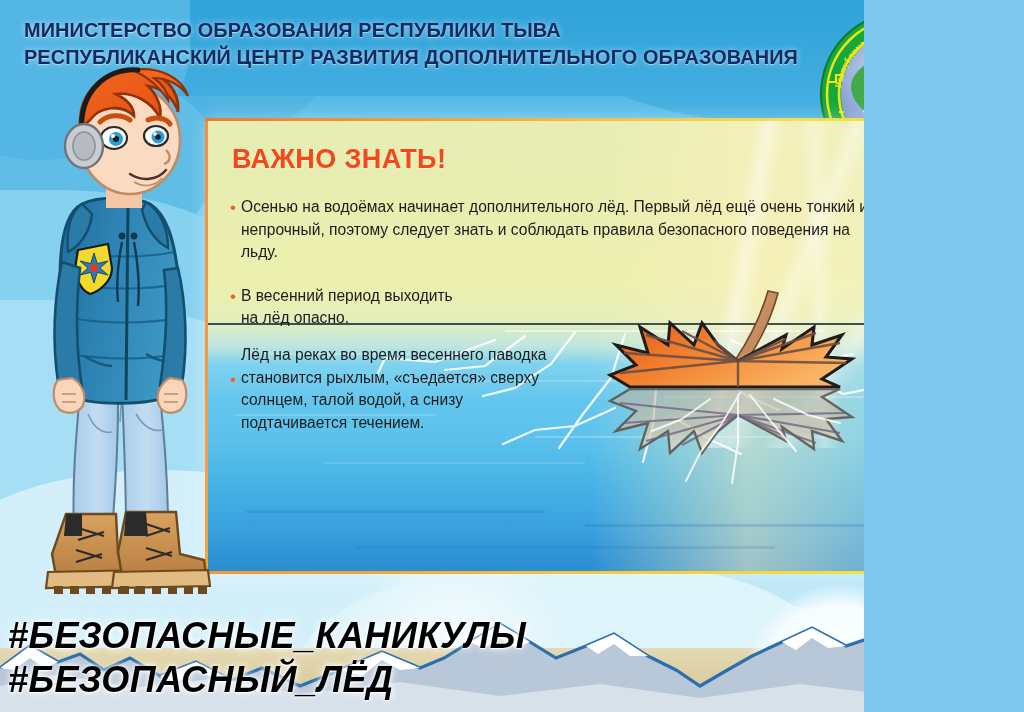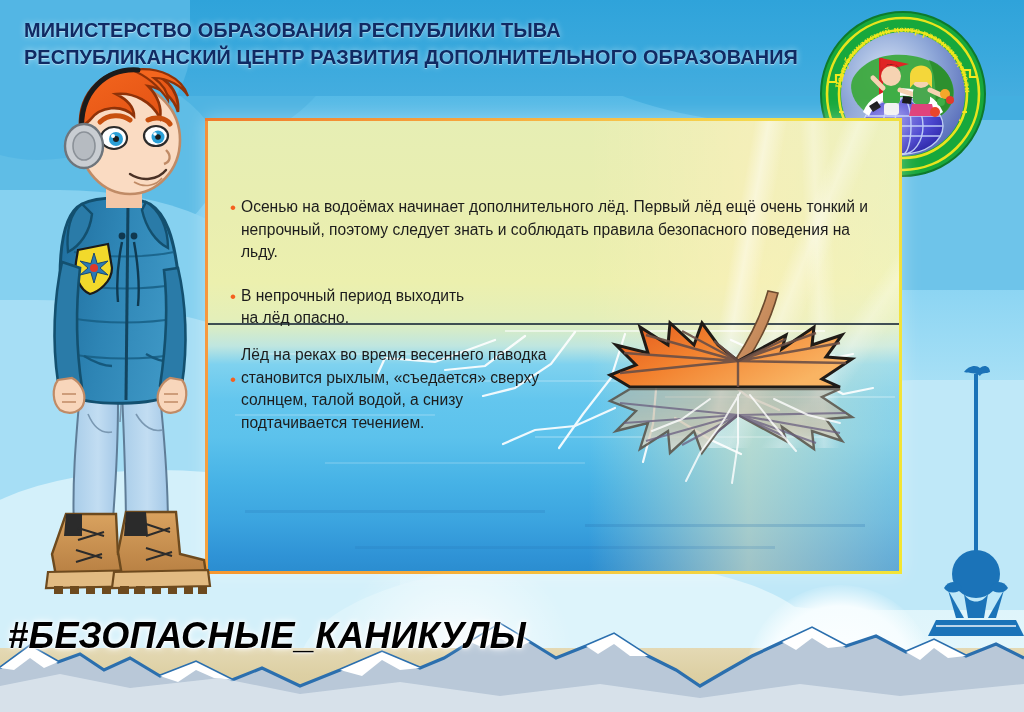--- a/index.html
+++ b/index.html
@@ -2,21 +2,21 @@
 <html lang="ru"><head>
 <meta charset="utf-8">
 <title>Безопасный лёд</title>
 <style>
   html,body{margin:0;padding:0;}
   body{
     width:1024px;height:712px;overflow:hidden;
     font-family:"Liberation Sans","DejaVu Sans",sans-serif;
     background:#7ec8ee;
   }
-  #poster{position:relative;width:1024px;height:712px;overflow:hidden;}
+  #poster{position:relative;width:864px;height:712px;overflow:hidden;}
 
   
   .sky{
     position:absolute;left:0;top:0;width:1024px;height:712px;
     background:linear-gradient(180deg,#36a9dd 0%,#4eb6e4 10%,#72c8ee 26%,#8fd6f3 42%,#b4e5f7 60%,#cdeef9 74%,#dff5fb 86%,#e9f8fc 100%);
   }
   .cloudband{position:absolute;background:#a5dcf4;border-radius:50%;}
   .cb1{left:-80px;top:-60px;width:420px;height:230px;background:#4fb4e2;border-radius:0 0 60% 45%;}
   .cb2{left:-140px;top:60px;width:360px;height:210px;background:#5fbde6;border-radius:0 50% 55% 0;}
   .cb3{left:-160px;top:190px;width:420px;height:190px;background:#86d1f0;border-radius:0 55% 60% 0;}
@@ -326,29 +326,30 @@
             <path d="M150,110 L132,140 L110,170 L96,198"></path>
             <path d="M160,112 L184,142 L206,168"></path>
             <path d="M148,112 L148,160 L142,200"></path>
             <path d="M120,116 L92,136 L62,148"></path>
             <path d="M184,116 L218,132 L250,140"></path>
           </g>
         </g>
       </svg>
     </div>
 
+    <div class="card-title">ВАЖНО ЗНАТЬ!</div>
 
     <div class="bullets">
       <div class="bullet b1">
         <span class="dot">•</span>
         <span>Осенью на водоёмах начинает дополнительного лёд. Первый лёд ещё очень тонкий и непрочный, поэтому следует знать и соблюдать правила безопасного поведения на льду.</span>
       </div>
       <div class="bullet b2">
         <span class="dot">•</span>
-        <span style="white-space:pre-line;">В непрочный период выходить
+        <span style="white-space:pre-line;">В весенний период выходить
 на лёд опасно.</span>
       </div>
       <div class="bullet b3">
         <span class="dot">•</span>
         <span>Лёд на реках во время весеннего паводка становится рыхлым, «съедается» сверху солнцем, талой водой, а снизу подтачивается течением.</span>
       </div>
     </div>
   </div>
   <div class="card-border-l"></div>
   <div class="card-border-t"></div>
@@ -502,15 +503,16 @@
     <path d="M108,112 C120,120 136,118 144,108" stroke="#4a3226" stroke-width="2.4" fill="none" stroke-linecap="round"></path>
     <path d="M112,120 C122,126 134,124 140,116" stroke="#c08b66" stroke-width="1.6" fill="none"></path>
 
     <path d="M60,72 C56,28 86,6 116,8" stroke="#1b1b1b" stroke-width="5" fill="none" stroke-linecap="round"></path>
     <ellipse cx="62" cy="84" rx="19" ry="22" fill="#c9cdd2" stroke="#6e757c" stroke-width="2.4"></ellipse>
     <ellipse cx="62" cy="84" rx="11" ry="14" fill="#b6bbc1" stroke="#8b9198" stroke-width="1.6"></ellipse>
   </svg>
 
   <div class="hashtags">
     <div>#БЕЗОПАСНЫЕ_КАНИКУЛЫ</div>
+    <div>#БЕЗОПАСНЫЙ_ЛЁД</div>
   </div>
 
 </div>
 
 </body></html>

